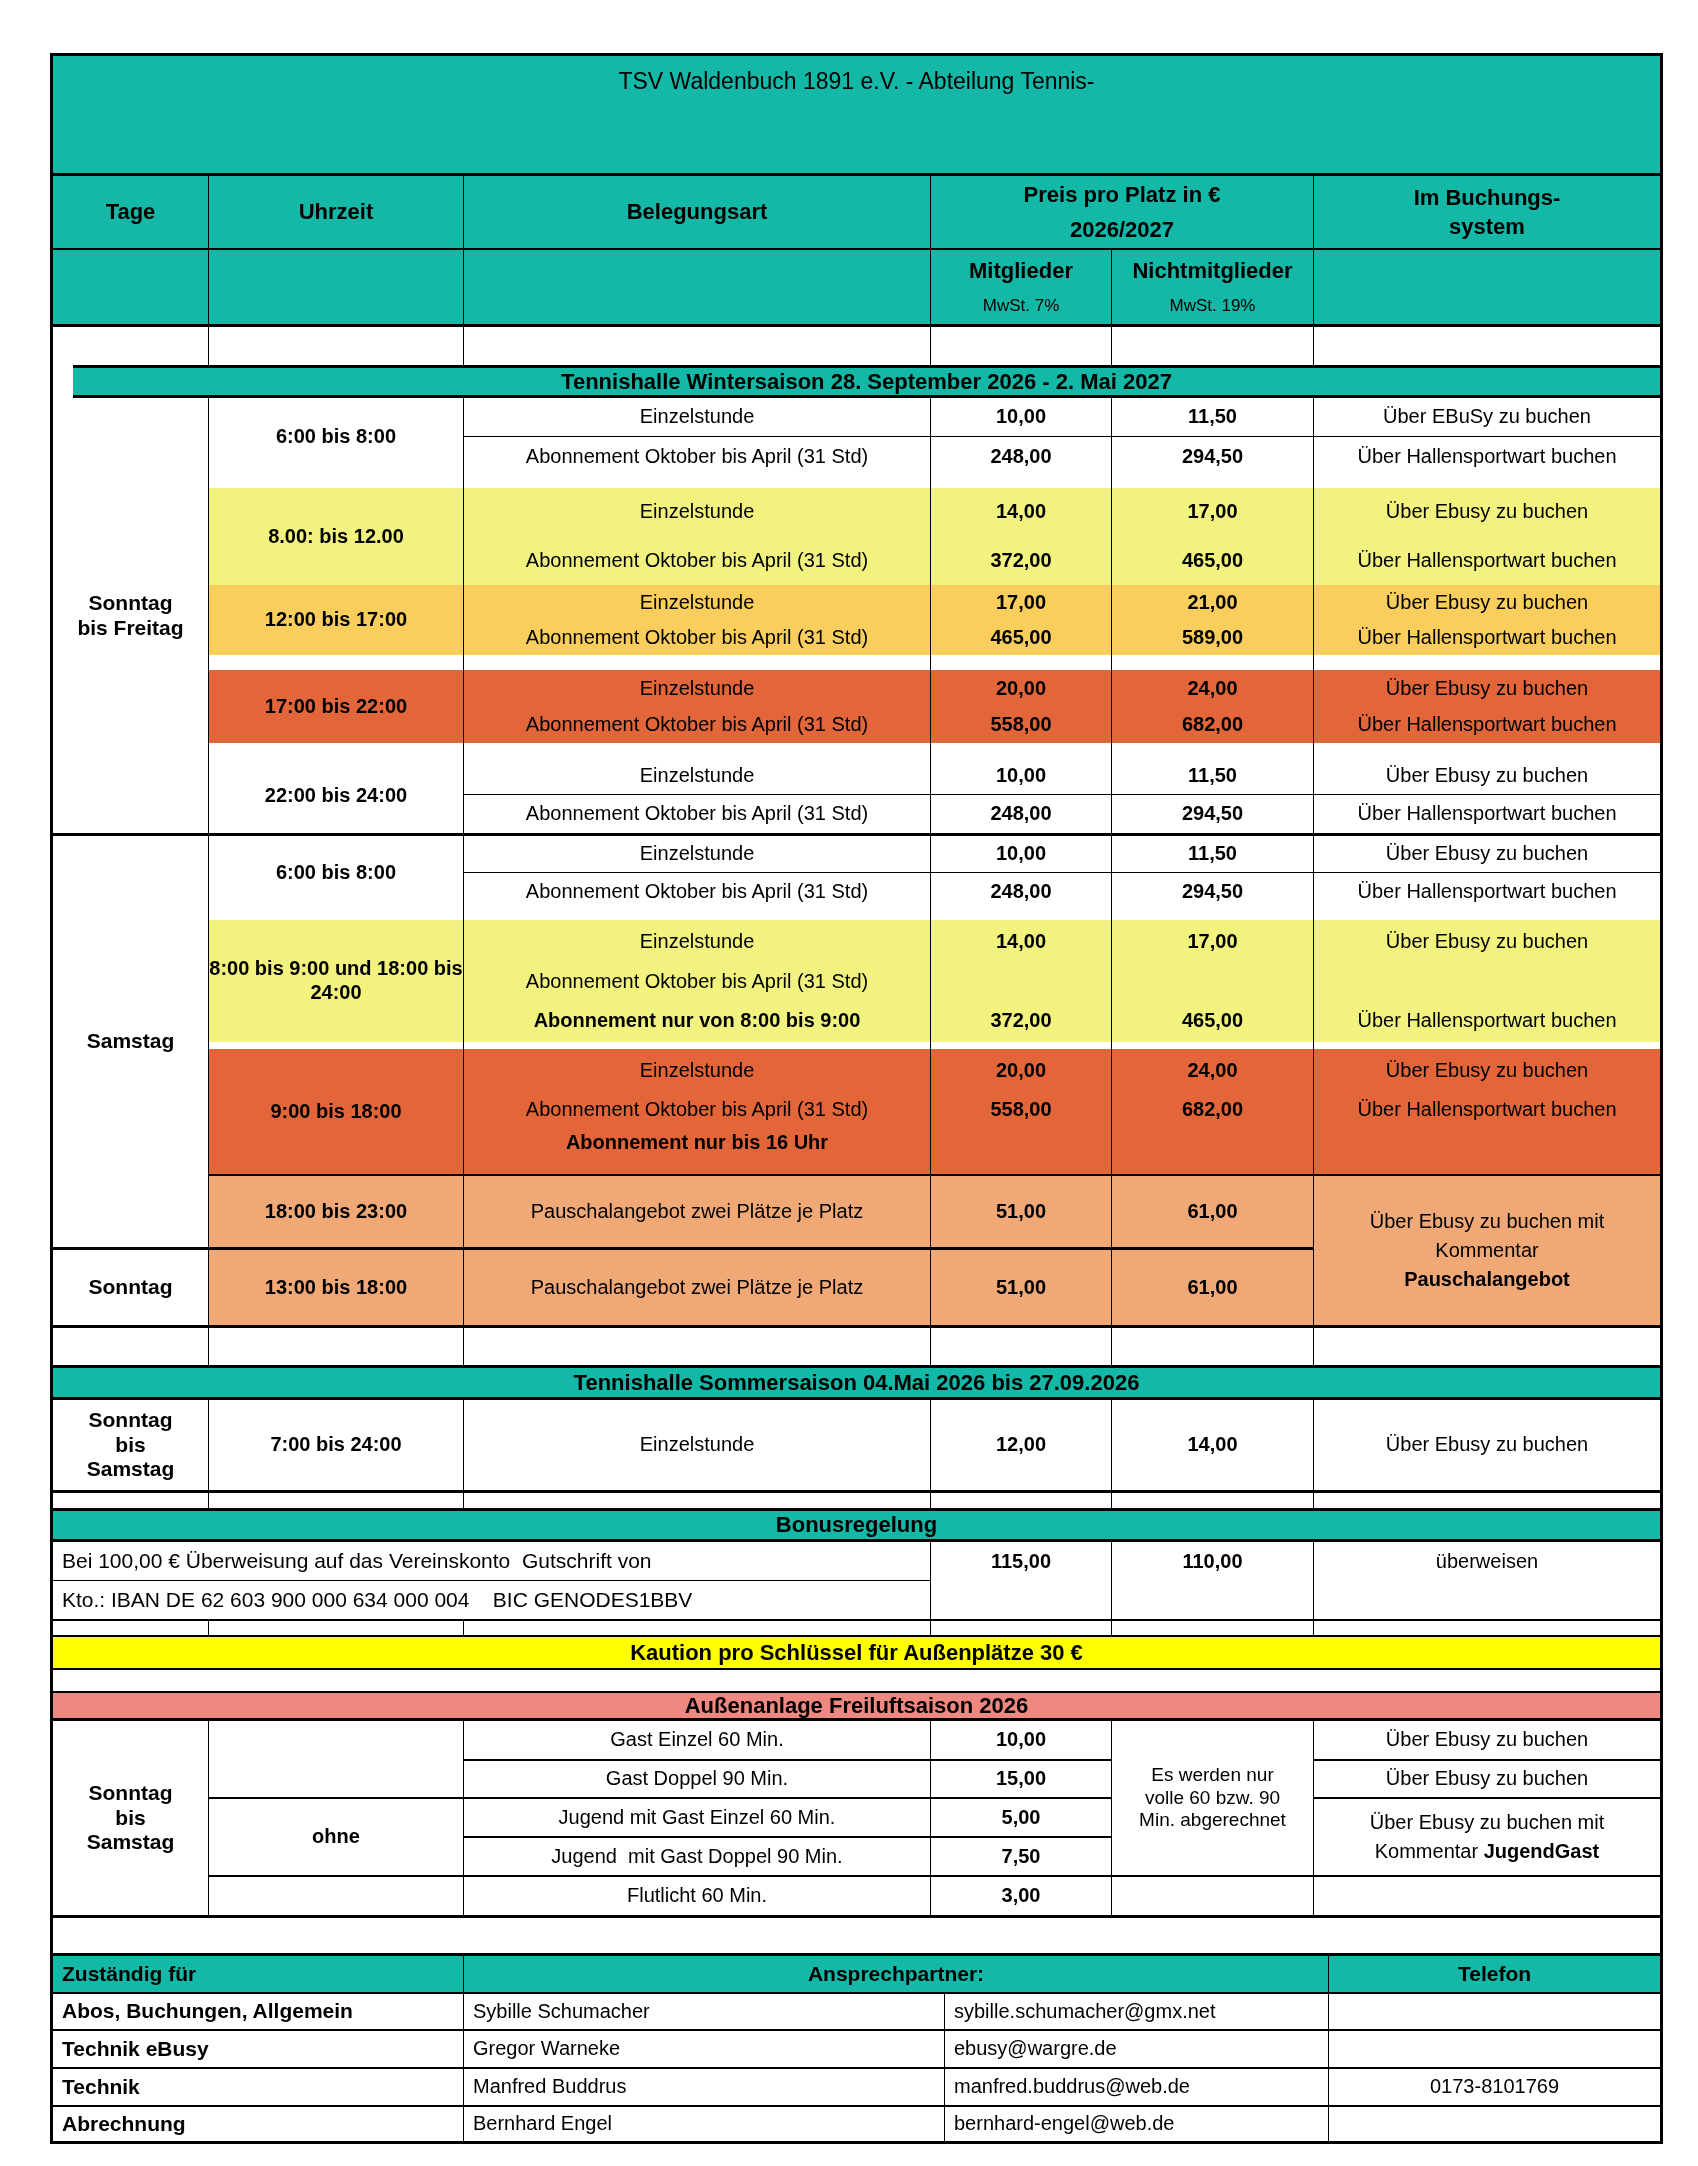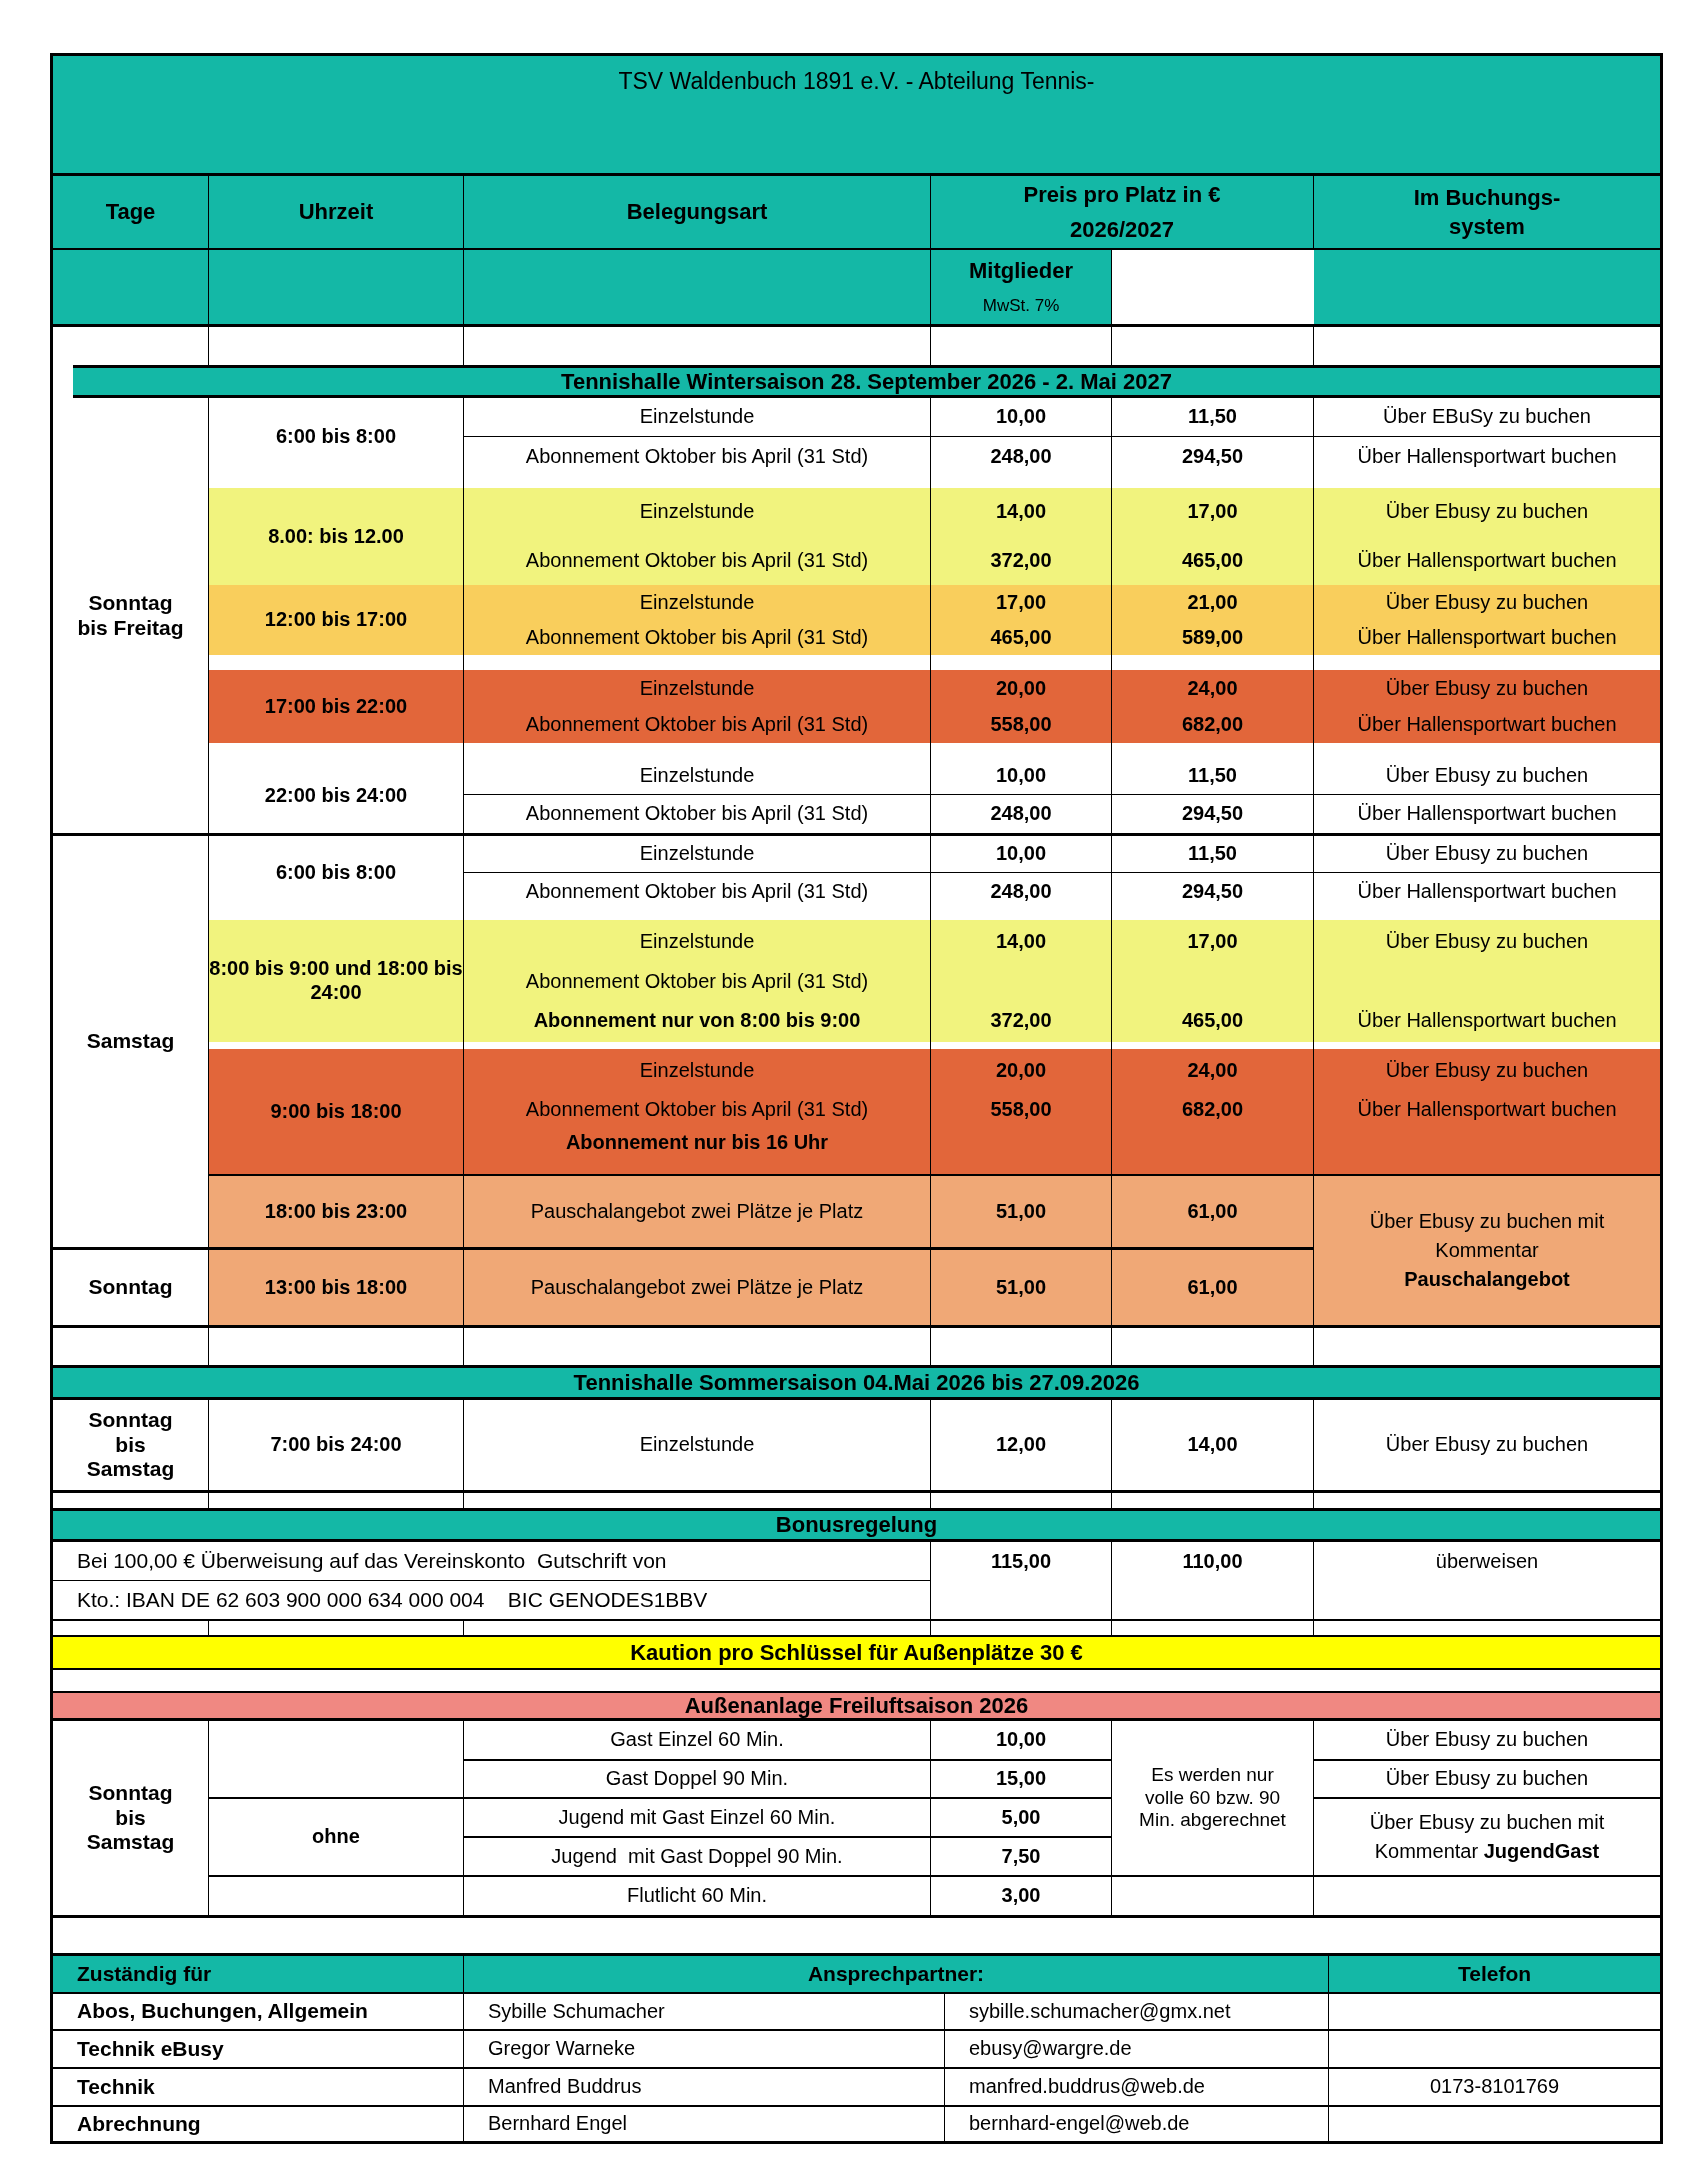--- a/index.html
+++ b/index.html
@@ -2,21 +2,21 @@
 <html><head>
 <meta charset="utf-8">
 <style>
   * { box-sizing: border-box; margin: 0; padding: 0; }
   html,body { width:1698px; height:2166px; background:#fff; font-family:"Liberation Sans", sans-serif; color:#000; }
   #sheet { position:absolute; left:50px; top:53px; width:1613px; border:3px solid #000; background:#fff; }
   .grid { display:grid; grid-template-columns:156px 255px 467px 181px 202px 346px; }
   .fgrid { display:grid; grid-template-columns:411px 481px 384px 331px; grid-template-rows:38px 37px 38px 38px 34px; border-top:3px solid #000; }
   .c { display:flex; align-items:center; justify-content:center; text-align:center; font-size:20px; line-height:1.18; border-right:1px solid #000; overflow:hidden; }
   .nr { border-right:none; }
-  .lt { justify-content:flex-start; text-align:left; padding-left:24px; }
+  .lt { justify-content:flex-start; text-align:left; padding-left:9px; }
   .col { flex-direction:column; }
   .top { align-items:flex-start; padding-top:8px; }
   .b { font-weight:700; }
   .f17{font-size:17px}.f19{font-size:19px}.f21{font-size:21px}.f22{font-size:22px}.f23{font-size:23px}.f30{font-size:30px}
   .gray{background:#14b8a6}.py{background:#F1F37E}.am{background:#F9CE5C}.or{background:#E2663A}.sa{background:#F0A876}
   .yel{background:#FFFF00}.red{background:#F08882}
   .bb{border-bottom:1px solid #000}.bb2{border-bottom:2px solid #000}
   .bt2{border-top:2px solid #000}.bt3{border-top:3px solid #000}
   .pre{white-space:pre-line}.prew{white-space:pre-wrap}
   .band{display:flex;align-items:center;justify-content:center;font-weight:700;font-size:22px;border-top:3px solid #000;border-bottom:3px solid #000;}
@@ -62,20 +62,24 @@
       <div>Im Buchungs-</div>
       <div>system</div>
     </div>
     <div class="c gray" style="grid-area:2/1"></div>
     <div class="c gray" style="grid-area:2/2"></div>
     <div class="c gray" style="grid-area:2/3"></div>
     <div class="c gray col" style="grid-area:2/4;gap:13px">
       <div class="b f22">Mitglieder</div>
       <div class="f17">MwSt. 7%</div>
     </div>
+    <div class="c gray col" style="grid-area:2/5;gap:13px">
+      <div class="b f22">Nichtmitglieder</div>
+      <div class="f17">MwSt. 19%</div>
+    </div>
     <div class="c gray nr" style="grid-area:2/6"></div>
   </div>
 
   <div id="secC" class="grid">
     <div class="c"></div>
       <div class="c"></div>
       <div class="c"></div>
       <div class="c"></div>
       <div class="c"></div>
       <div class="c nr"></div>

